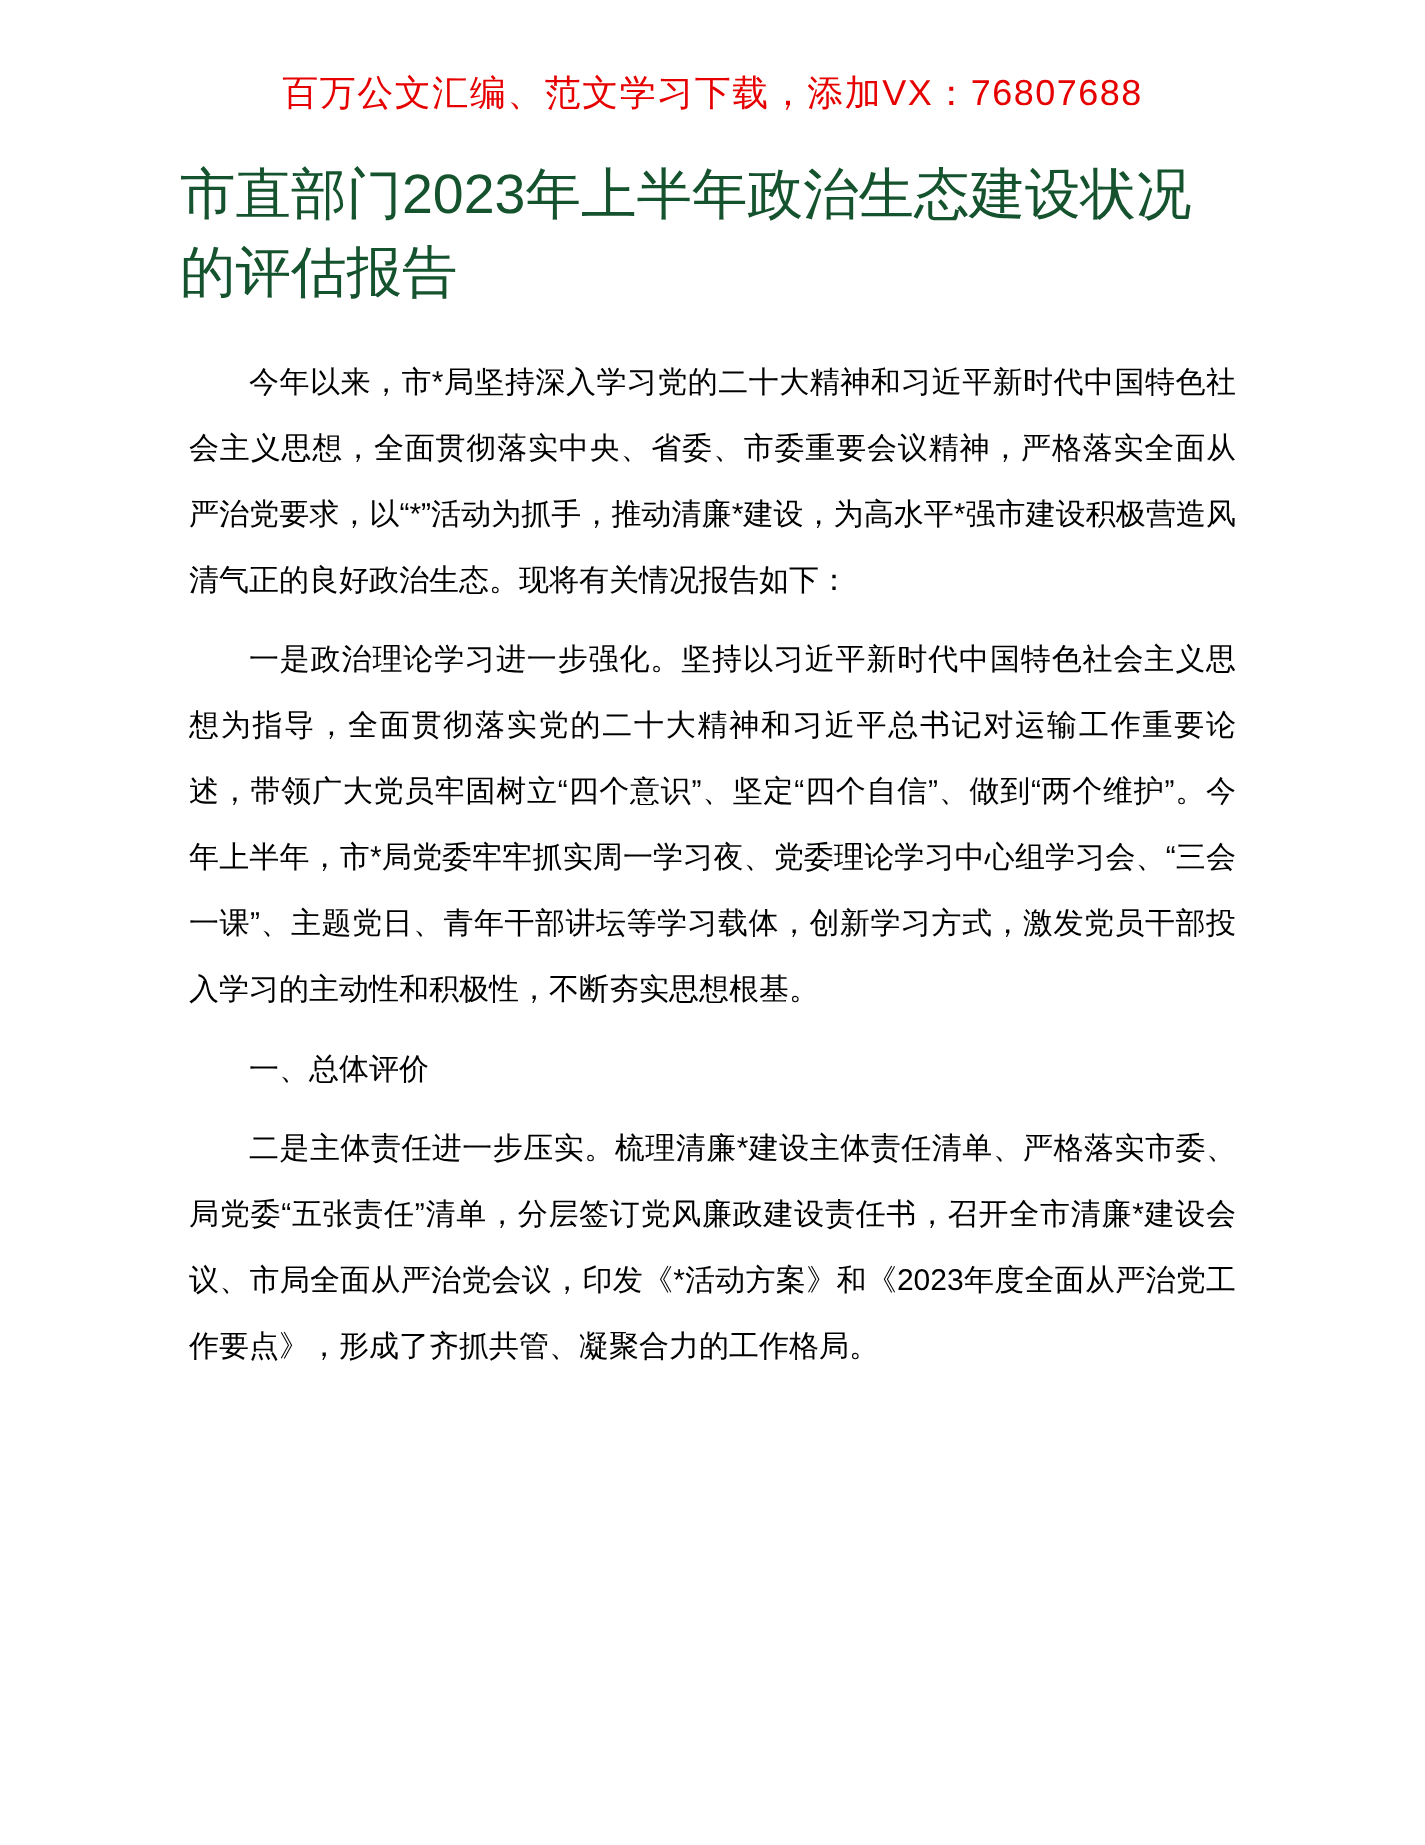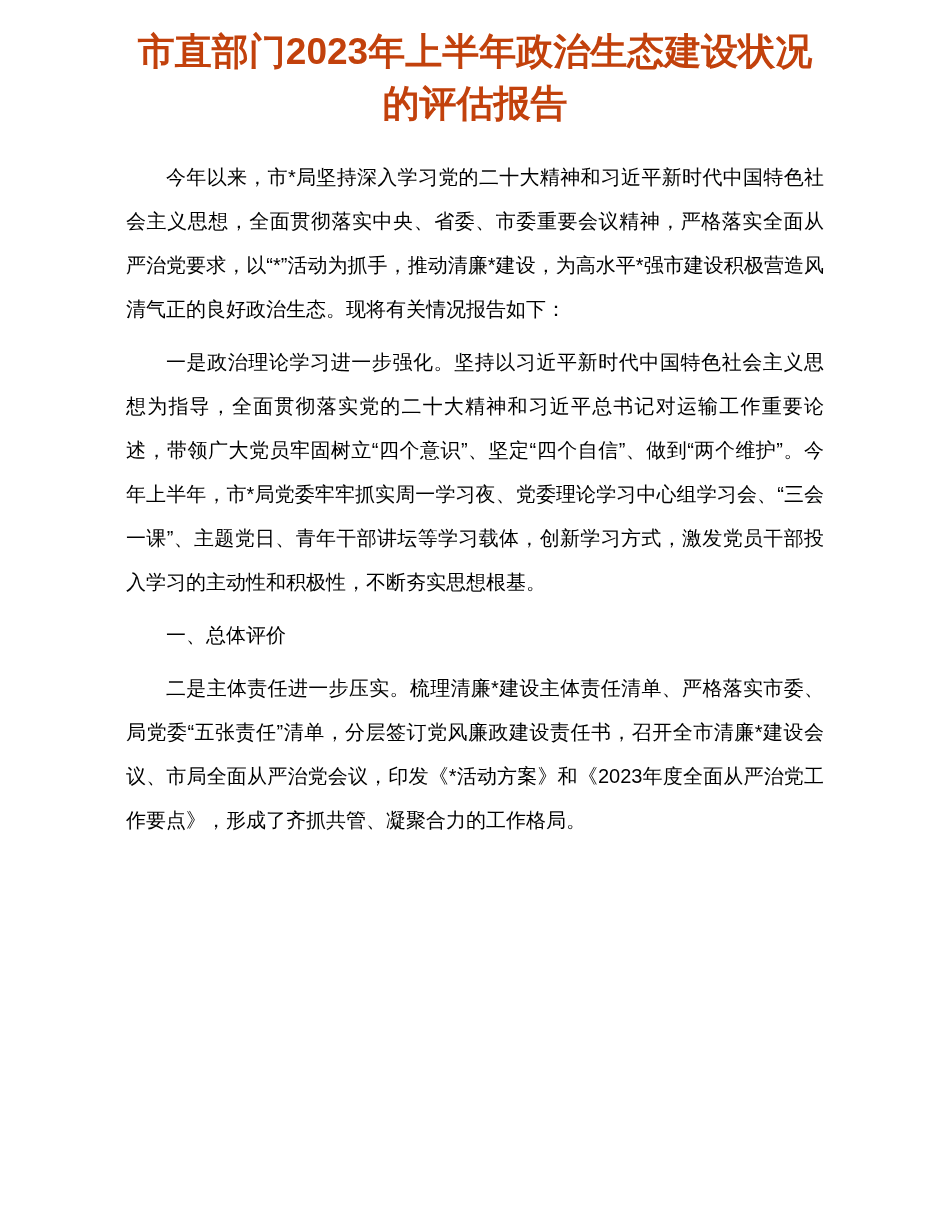--- a/index.html
+++ b/index.html
@@ -21,25 +21,24 @@
     padding-top: 48px;
     text-align: center;
     font-size: 24px;
     line-height: 30px;
     color: #e60000;
     letter-spacing: 1px;
   }
   .doc-title {
     margin-top: 26px;
     padding: 0 120px;
-    text-align: center;
     font-size: 37px;
     line-height: 52px;
-    font-weight: bold;
-    color: #c2410c;
+    font-weight: normal;
+    color: #14532d;
   }
   .content {
     margin-top: 12px;
     padding: 0 126px;
   }
   .para {
     margin: 9px 0;
     font-size: 20px;
     line-height: 44px;
     text-align: justify;
@@ -48,20 +47,21 @@
     font-weight: normal;
   }
   .para.heading {
     text-align: left;
   }
 </style>
 </head>
 <body>
 
 <div class="page">
+  <div class="watermark">百万公文汇编、范文学习下载，添加VX：76807688</div>
   <h1 class="doc-title">市直部门2023年上半年政治生态建设状况的评估报告</h1>
   <div class="content">
       <p class="para">今年以来，市*局坚持深入学习党的二十大精神和习近平新时代中国特色社会主义思想，全面贯彻落实中央、省委、市委重要会议精神，严格落实全面从严治党要求，以“*”活动为抓手，推动清廉*建设，为高水平*强市建设积极营造风清气正的良好政治生态。现将有关情况报告如下：</p>
       <p class="para">一是政治理论学习进一步强化。坚持以习近平新时代中国特色社会主义思想为指导，全面贯彻落实党的二十大精神和习近平总书记对运输工作重要论述，带领广大党员牢固树立“四个意识”、坚定“四个自信”、做到“两个维护”。今年上半年，市*局党委牢牢抓实周一学习夜、党委理论学习中心组学习会、“三会一课”、主题党日、青年干部讲坛等学习载体，创新学习方式，激发党员干部投入学习的主动性和积极性，不断夯实思想根基。</p>
       <p class="para heading">一、总体评价</p>
       <p class="para">二是主体责任进一步压实。梳理清廉*建设主体责任清单、严格落实市委、局党委“五张责任”清单，分层签订党风廉政建设责任书，召开全市清廉*建设会议、市局全面从严治党会议，印发《*活动方案》和《2023年度全面从严治党工作要点》，形成了齐抓共管、凝聚合力的工作格局。</p>
     </div>
 </div>
 
 </body></html>

